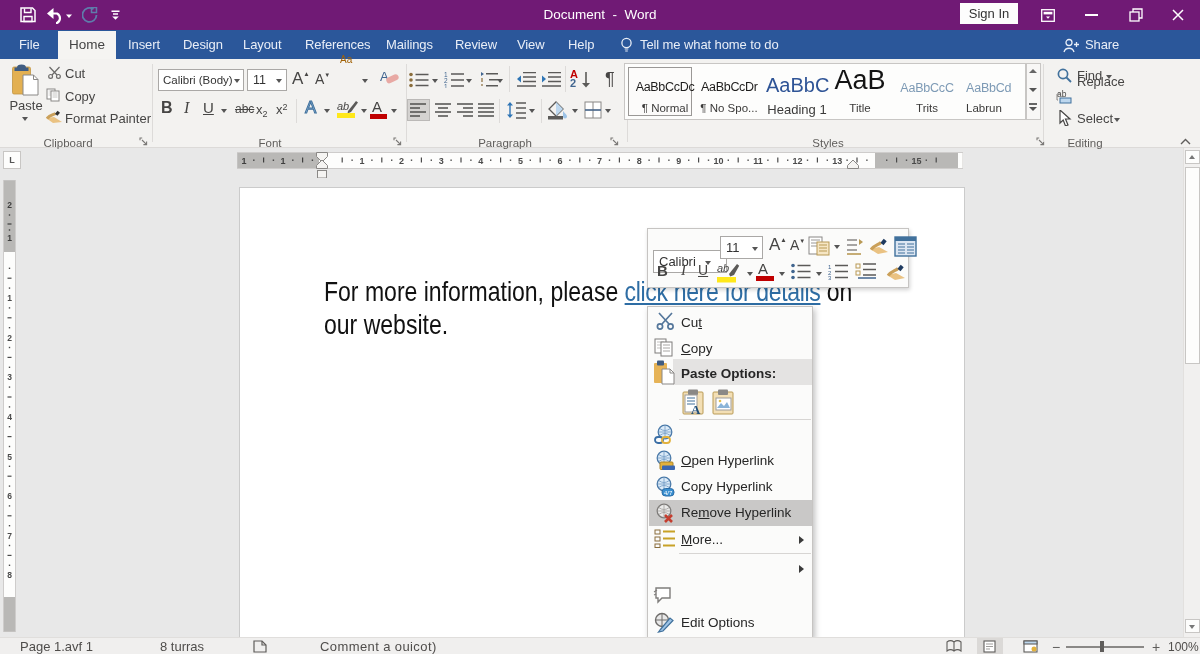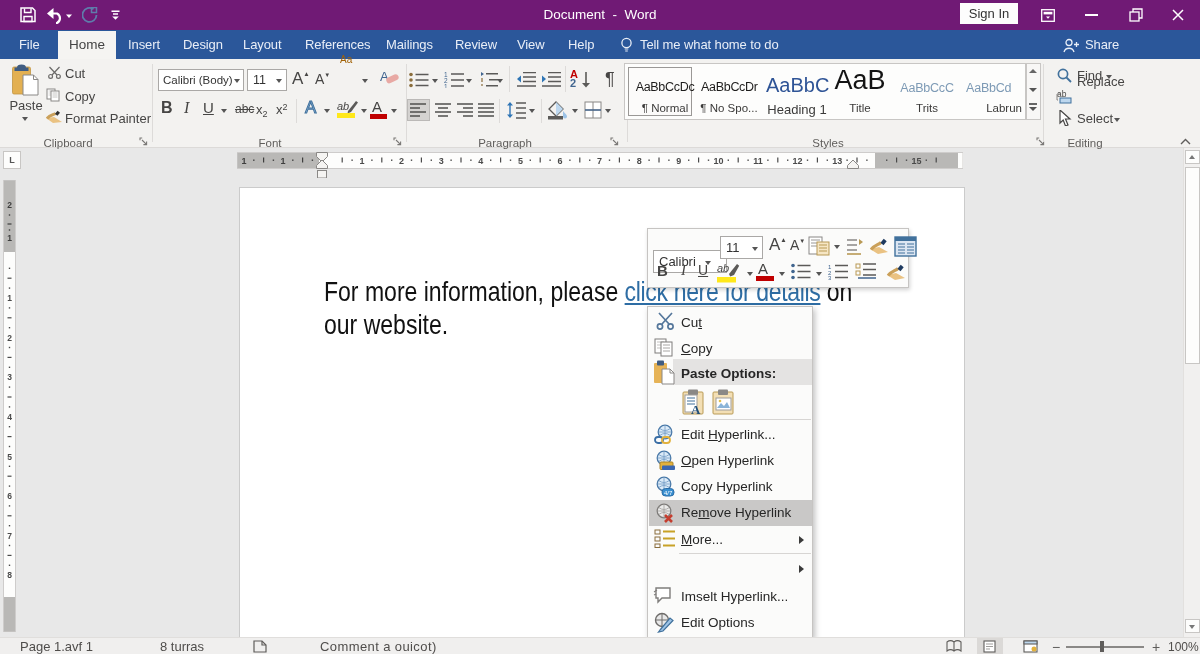--- a/index.html
+++ b/index.html
@@ -253,21 +253,21 @@
     <div class="abs" style="left:635px;top:102px;width:60px;text-align:center;font-size:11.5px;color:#3b3a39">¶ Normal</div>
     <div class="abs" style="left:701px;top:80px;width:56px;text-align:center;font-size:12.5px;letter-spacing:-0.3px;color:#1d1c1b">AaBbCcDr</div>
     <div class="abs" style="left:698px;top:102px;width:62px;text-align:center;font-size:11.5px;white-space:nowrap;color:#3b3a39">¶ No Spo...</div>
     <div class="abs" style="left:766px;top:74px;width:62px;text-align:center;font-size:20px;color:#2f5496">AaBbC</div>
     <div class="abs" style="left:766px;top:102px;width:62px;text-align:center;font-size:13px;color:#3b3a39">Heading 1</div>
     <div class="abs" style="left:833px;top:65px;width:54px;text-align:center;font-size:27px;color:#141414">AaB</div>
     <div class="abs" style="left:833px;top:102px;width:54px;text-align:center;font-size:11.5px;color:#3b3a39">Title</div>
     <div class="abs" style="left:899px;top:81px;width:56px;text-align:center;font-size:12.5px;letter-spacing:-0.2px;color:#7d9ab5">AaBbCcC</div>
     <div class="abs" style="left:899px;top:102px;width:56px;text-align:center;font-size:11.5px;color:#3b3a39">Trits</div>
     <div class="abs" style="left:966px;top:81px;width:56px;text-align:left;font-size:12.5px;letter-spacing:-0.2px;color:#7d9ab5">AaBbCd</div>
-    <div class="abs" style="left:966px;top:102px;width:56px;text-align:right;font-size:11.5px;color:#3b3a39">Labrun</div>
+    <div class="abs" style="left:966px;top:102px;width:56px;text-align:left;font-size:11.5px;color:#3b3a39">Labrun</div>
     <div class="abs" style="left:1026px;top:63px;width:15px;height:57px;background:#f8f7f6;border:1px solid #c8c6c4"></div>
     <div class="abs" style="left:1029px;top:69px;width:0;height:0;border-left:4px solid transparent;border-right:4px solid transparent;border-bottom:4.5px solid #666"></div>
     <div class="caret" style="left:1029px;top:88px;border-left-width:4px;border-right-width:4px;border-top-width:4.5px"></div>
     <div class="abs" style="left:1029px;top:103px;width:8px;height:1.5px;background:#666"></div>
     <div class="caret" style="left:1029px;top:107px;border-left-width:4px;border-right-width:4px;border-top-width:4.5px"></div>
     <div class="glabel" style="left:768px">Styles</div>
     <svg class="launcher" style="left:1036px;top:137px" viewBox="0 0 10 10">
         <path d="M1 3.2 V1 h2.2 M3 3 l4.2 4.2 M7.6 4.4 v3.2 h-3.2" fill="none" stroke="#7a7876" stroke-width="1.1"></path>
       </svg>
     <div class="gsep" style="left:1043px"></div>
@@ -537,23 +537,20 @@
         <path d="M5 19 l4 -5 3 3 3 -4 3 6 z" fill="#8ab4d8"></path>
         <circle cx="8" cy="12" r="1.3" fill="#e2c14d"></circle>
       </svg>
     <div class="abs" style="left:31px;top:112px;width:132px;height:1px;background:#d7d5d3"></div>
     <svg class="abs" style="left:5px;top:117px" width="24" height="22" viewBox="0 0 24 22">
         <circle cx="12" cy="8" r="6.8" fill="#dcebf8" stroke="#4a79a8" stroke-width="1.3"></circle>
         <path d="M5.7 8 h12.6 M12 1.6 v12.8 M7 4.7 a8.5 8.5 0 0 0 10 0 M7 11.3 a8.5 8.5 0 0 1 10 0" stroke="#7ba2c8" stroke-width="0.9" fill="none"></path>
         <rect x="2" y="13" width="8" height="6" rx="3" fill="none" stroke="#3a6ea5" stroke-width="1.8"></rect>
         <rect x="9" y="13" width="8" height="6" rx="3" fill="none" stroke="#e2b13c" stroke-width="1.8"></rect>
       </svg>
-    <div class="mi" style="top:115px">
-        <span class="txt">Edit <u>H</u>yperlink...</span>
-      </div>
     <svg class="abs" style="left:5px;top:143px" width="24" height="22" viewBox="0 0 24 22">
         <circle cx="11" cy="8" r="6.8" fill="#dcebf8" stroke="#4a79a8" stroke-width="1.3"></circle>
         <path d="M4.7 8 h12.6 M11 1.6 v12.8 M6 4.7 a8.5 8.5 0 0 0 10 0 M6 11.3 a8.5 8.5 0 0 1 10 0" stroke="#7ba2c8" stroke-width="0.9" fill="none"></path>
         <rect x="7" y="12" width="13" height="7.5" rx="1" fill="#e2b13c" stroke="#ab8325"></rect>
         <rect x="9" y="15.5" width="13" height="4.5" rx="1" fill="#3a66b0"></rect>
       </svg>
     <div class="mi" style="top:141px">
         <span class="txt"><u>O</u>pen Hyperlink</span>
       </div>
     <svg class="abs" style="left:5px;top:169px" width="24" height="22" viewBox="0 0 24 22">
@@ -583,23 +580,20 @@
     <div class="mi" style="top:220px">
         <span class="txt"><u>M</u>ore...</span>
       </div>
     <div class="abs" style="left:151px;top:229px;width:0;height:0;border-top:4.5px solid transparent;border-bottom:4.5px solid transparent;border-left:5.5px solid #3a3a3a"></div>
     <div class="abs" style="left:31px;top:246px;width:132px;height:1px;background:#d7d5d3"></div>
     <div class="abs" style="left:151px;top:258px;width:0;height:0;border-top:4.5px solid transparent;border-bottom:4.5px solid transparent;border-left:5.5px solid #3a3a3a"></div>
     <svg class="abs" style="left:5px;top:279px" width="22" height="20" viewBox="0 0 22 20">
         <path d="M3 2 h14 v10 h-8 l-4 4 v-4 h-2 z" fill="#fff" stroke="#7f7d7b" stroke-width="1.4"></path>
         <path d="M1 6 l3 -2 M1 9 l2 -1" stroke="#7f7d7b" stroke-width="1.1"></path>
       </svg>
-    <div class="mi" style="top:277px">
-        <span class="txt">Imselt Hyperlink...</span>
-      </div>
     <svg class="abs" style="left:5px;top:305px" width="22" height="22" viewBox="0 0 22 22">
         <circle cx="9" cy="8" r="6.5" fill="#e8e8e8" stroke="#6e6c6a" stroke-width="1.4"></circle>
         <path d="M3 8 h12 M9 1.6 v12.8" stroke="#6e6c6a" stroke-width="1" fill="none"></path>
         <path d="M8 20 L18 8 l3 2.5 L11 21 l-4.5 1 z" fill="#9dc3e6" stroke="#41719c" stroke-width="1.2" transform="translate(-1,-2)"></path>
       </svg>
     <div class="mi" style="top:303px">
         <span class="txt">Edit Options</span>
       </div>
   </div>
   <div class="abs" id="statusbar">

